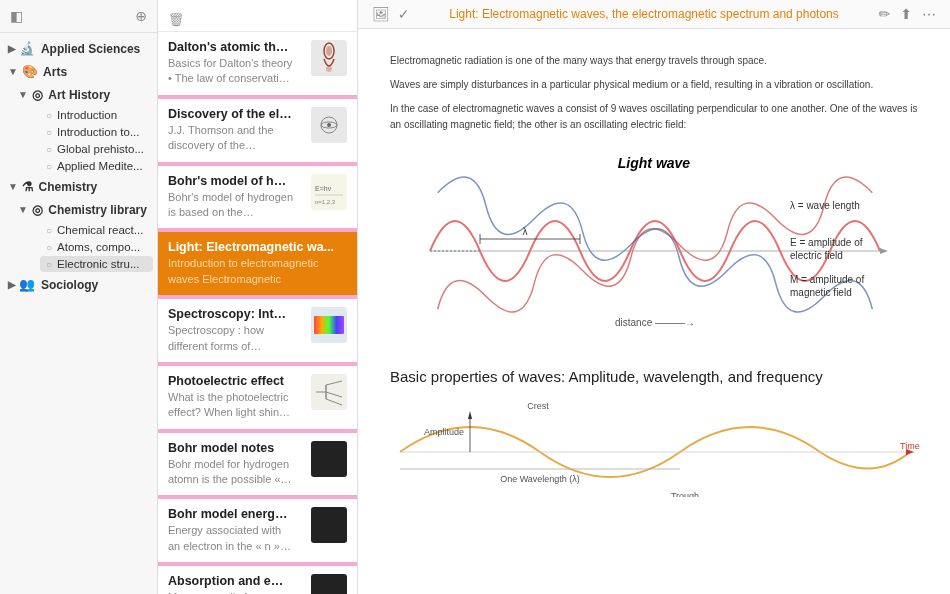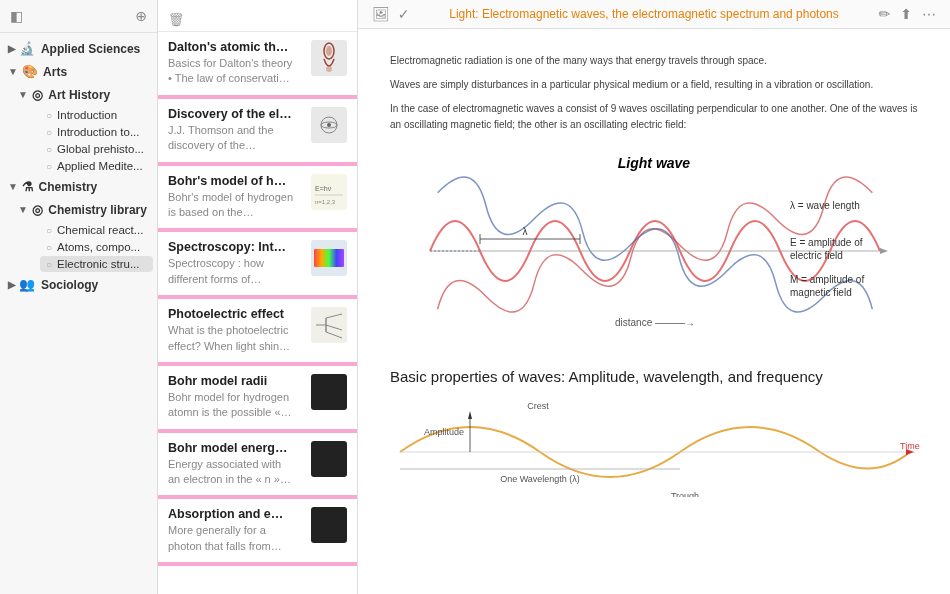--- a/index.html
+++ b/index.html
@@ -259,20 +259,26 @@
       </div>
       <div class="note-thumb" style="background:#f5f5e8;">
         <svg viewBox="0 0 34 34" fill="none">
           <text x="3" y="16" font-size="7" fill="#666">E=hν</text>
           <line x1="3" y1="20" x2="31" y2="20" stroke="#aaa" stroke-width="0.5"></line>
           <text x="3" y="29" font-size="6" fill="#888">n=1,2,3</text>
         </svg>
       </div>
     </div>
 
+    <div class="note-item selected">
+      <div class="note-item-content">
+        <div class="note-title">Light: Electromagnetic wa...</div>
+        <div class="note-preview">Introduction to electromagnetic waves    Electromagnetic</div>
+      </div>
+    </div>
 
     <div class="note-item">
       <div class="note-item-content">
         <div class="note-title">Spectroscopy: Interaction...</div>
         <div class="note-preview">Spectroscopy : how different forms of electromagnetic radiation interact</div>
       </div>
       <div class="note-thumb" style="background:#e0e8f0;">
         <svg viewBox="0 0 34 34" fill="none">
           <rect x="2" y="8" width="30" height="18" fill="url(#spec)" rx="1"></rect>
           <defs>
@@ -299,21 +305,21 @@
           <line x1="14" y1="10" x2="14" y2="24" stroke="#888" stroke-width="1.5"></line>
           <line x1="14" y1="10" x2="30" y2="6" stroke="#888" stroke-width="1"></line>
           <line x1="14" y1="17" x2="30" y2="22" stroke="#888" stroke-width="1"></line>
           <line x1="14" y1="24" x2="30" y2="30" stroke="#888" stroke-width="1"></line>
         </svg>
       </div>
     </div>
 
     <div class="note-item">
       <div class="note-item-content">
-        <div class="note-title">Bohr model radii</div>
+        <div class="note-title">Bohr model notes</div>
         <div class="note-preview">Bohr model for hydrogen atomn is the possible « shell » for an</div>
       </div>
       <div class="note-thumb" style="background:#222;"></div>
     </div>
 
     <div class="note-item">
       <div class="note-item-content">
         <div class="note-title">Bohr model energy levels</div>
         <div class="note-preview">Energy associated with an electron in the « n » shell :En = E1/n^2E1 =</div>
       </div>

